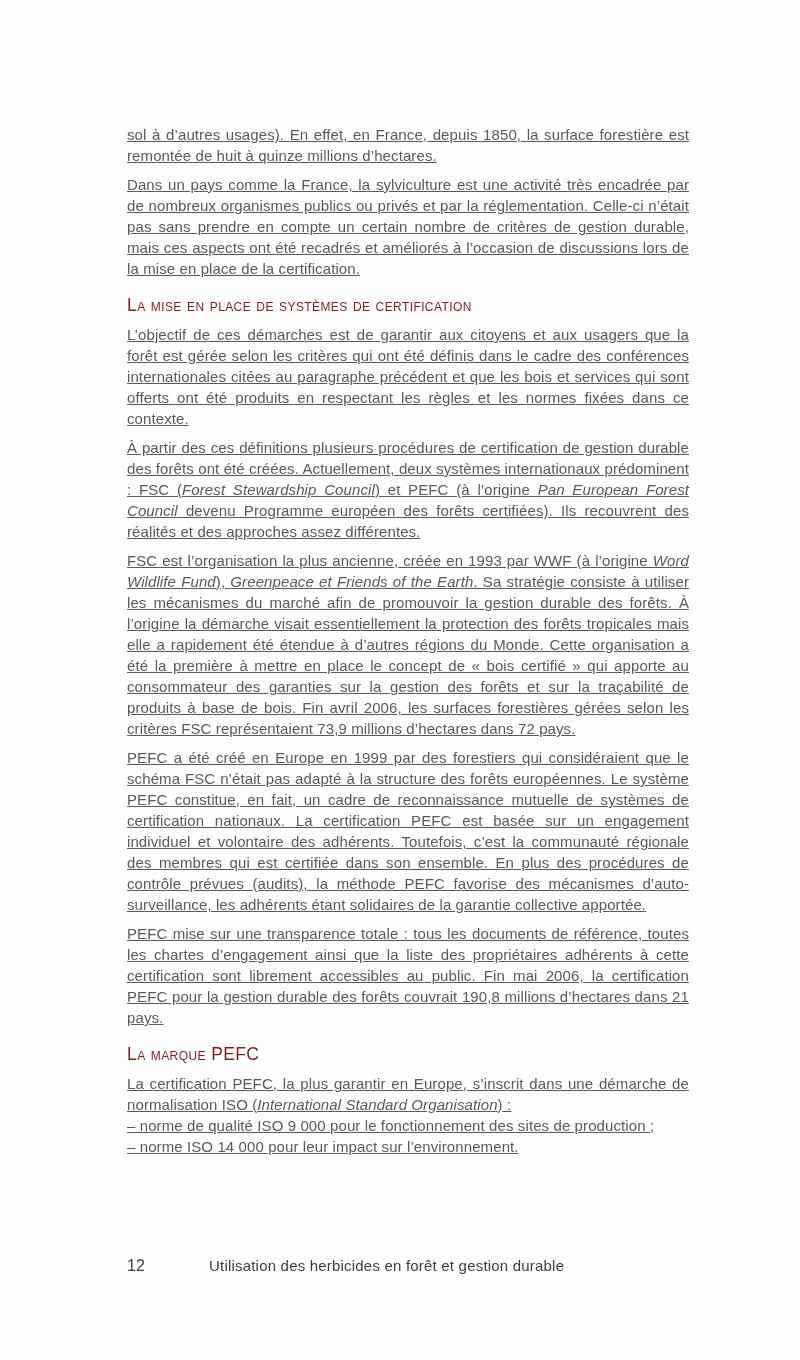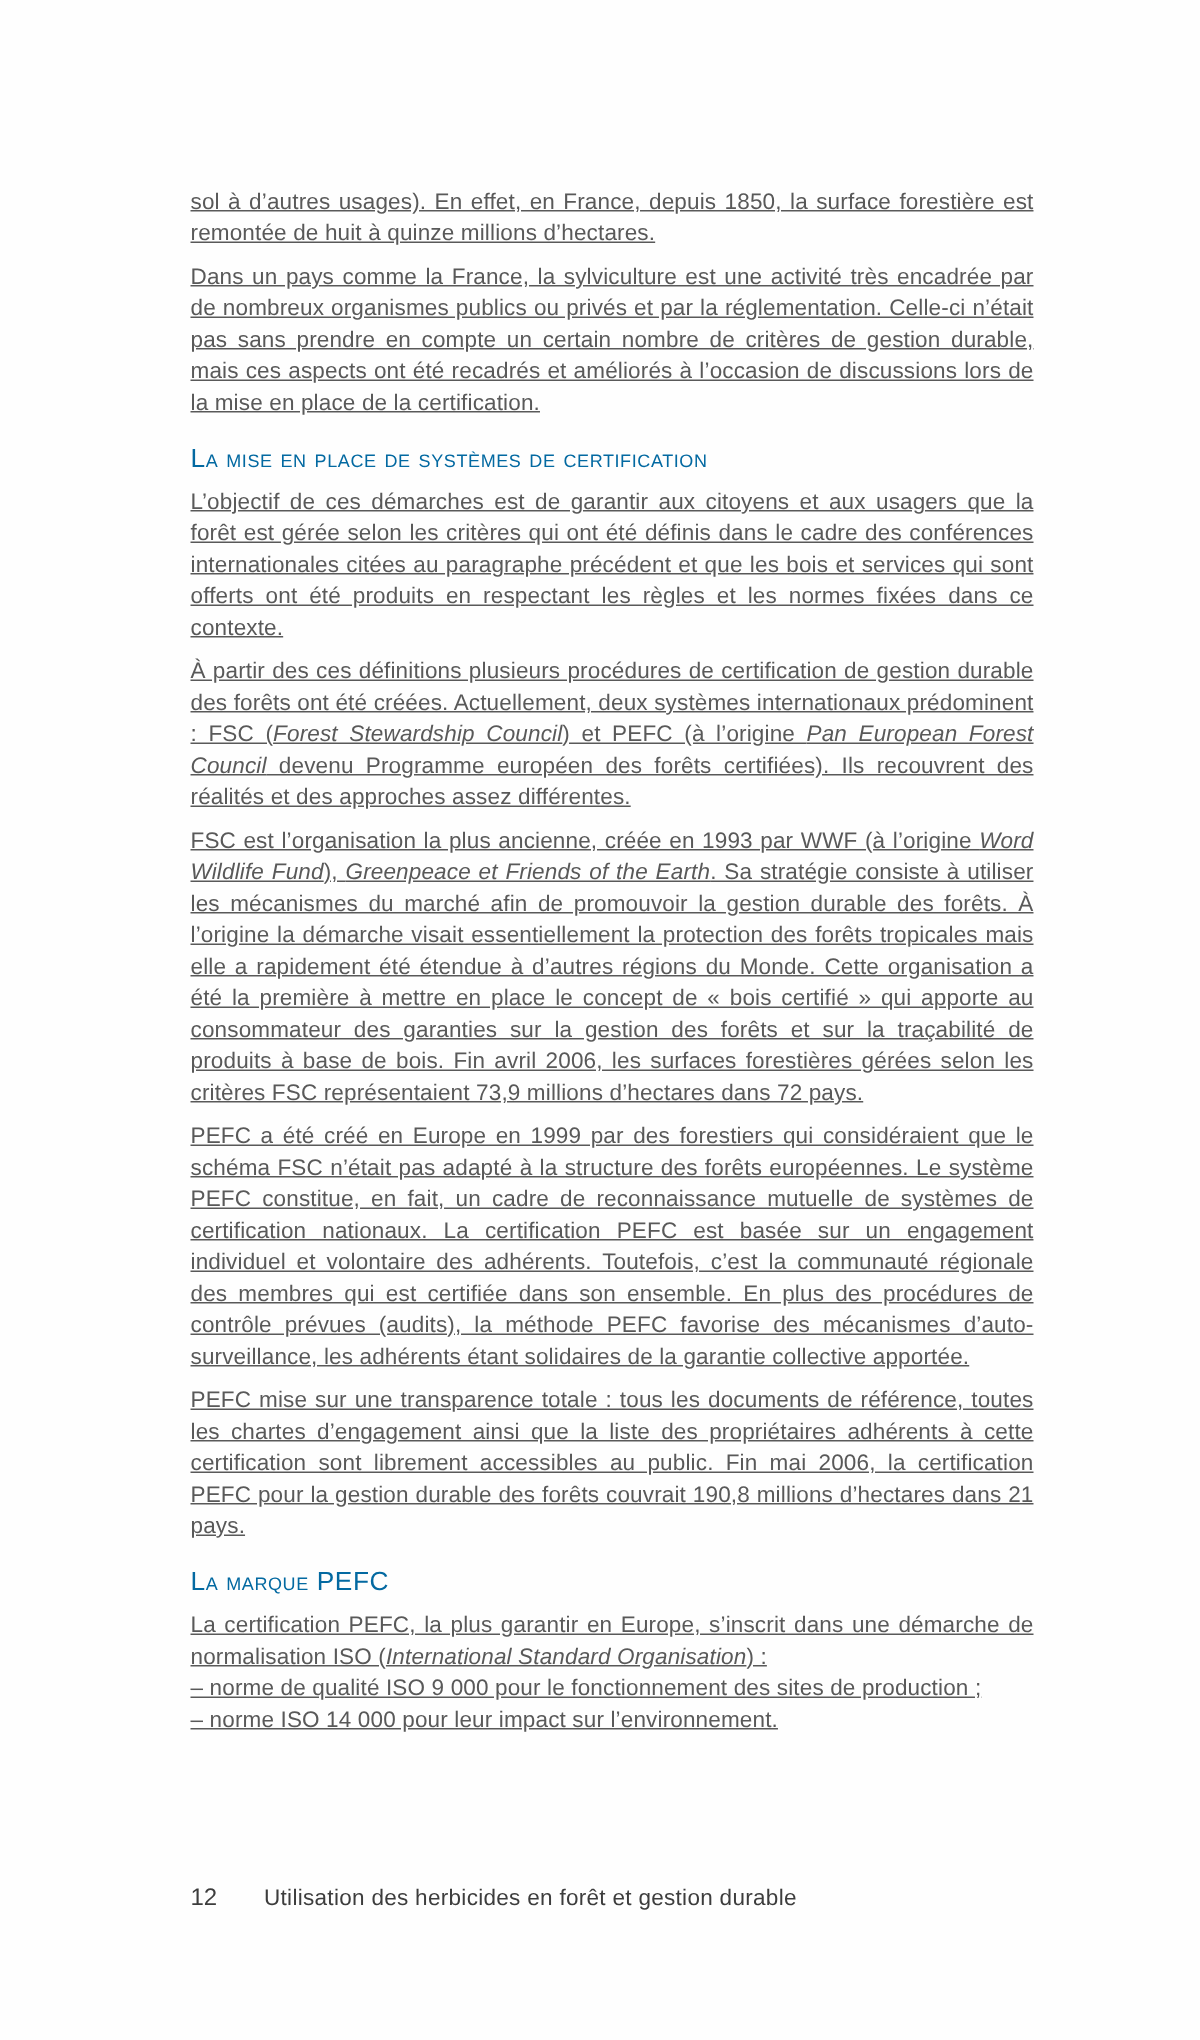--- a/index.html
+++ b/index.html
@@ -30,31 +30,32 @@
   }
   p.list-line { text-align: left; }
   p.tight { margin-bottom: 0; }
   h2.heading {
     margin: 15px 0 7px 0;
     font-size: 17.5px;
     line-height: 23px;
     font-weight: 400;
     font-variant: small-caps;
     letter-spacing: 0.4px;
-    color: #0369a1;
+    color: #7f1d1d;
     text-align: left;
   }
   em { font-style: italic; }
   .footer {
     position: absolute;
     left: 127px; top: 1257px;
     width: 562px;
     display: flex;
     align-items: baseline;
     color: #3d3d3d;
+    gap: 33px;
   }
   .footer .page-number {
     font-size: 16px;
     min-width: 49px;
   }
   .footer .running-title {
     font-size: 15px;
     letter-spacing: 0.2px;
   }
 </style>

